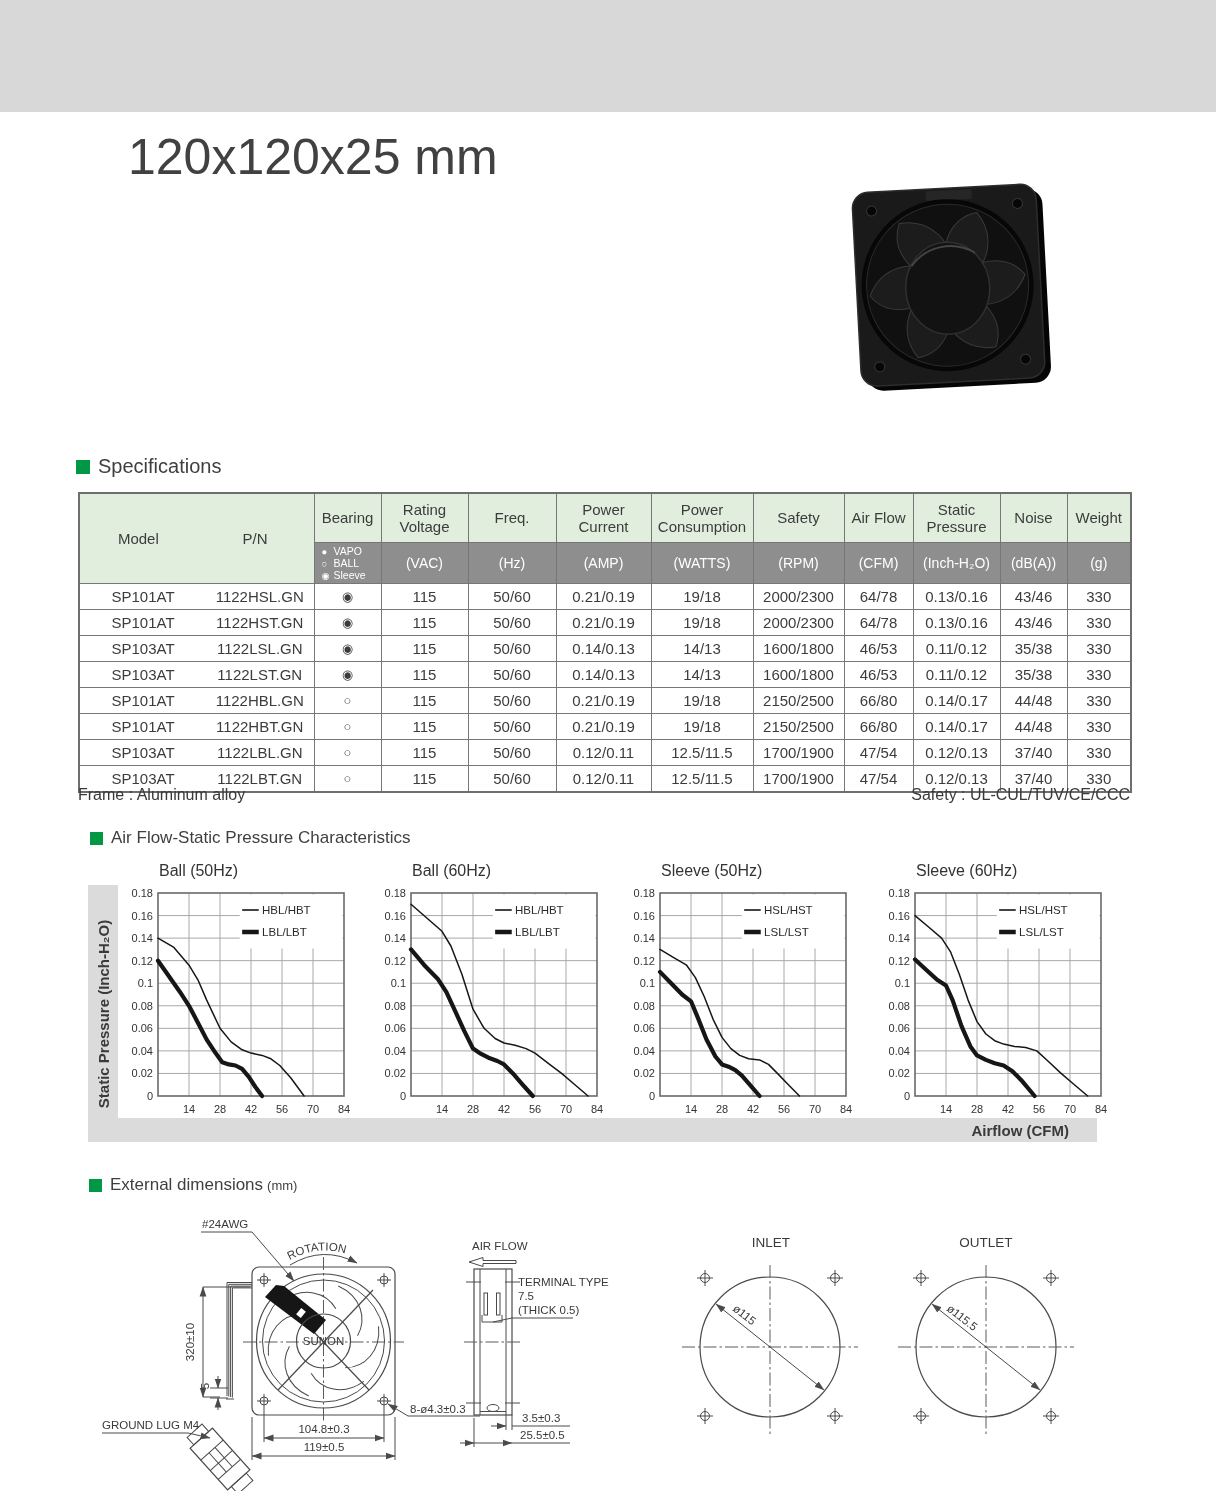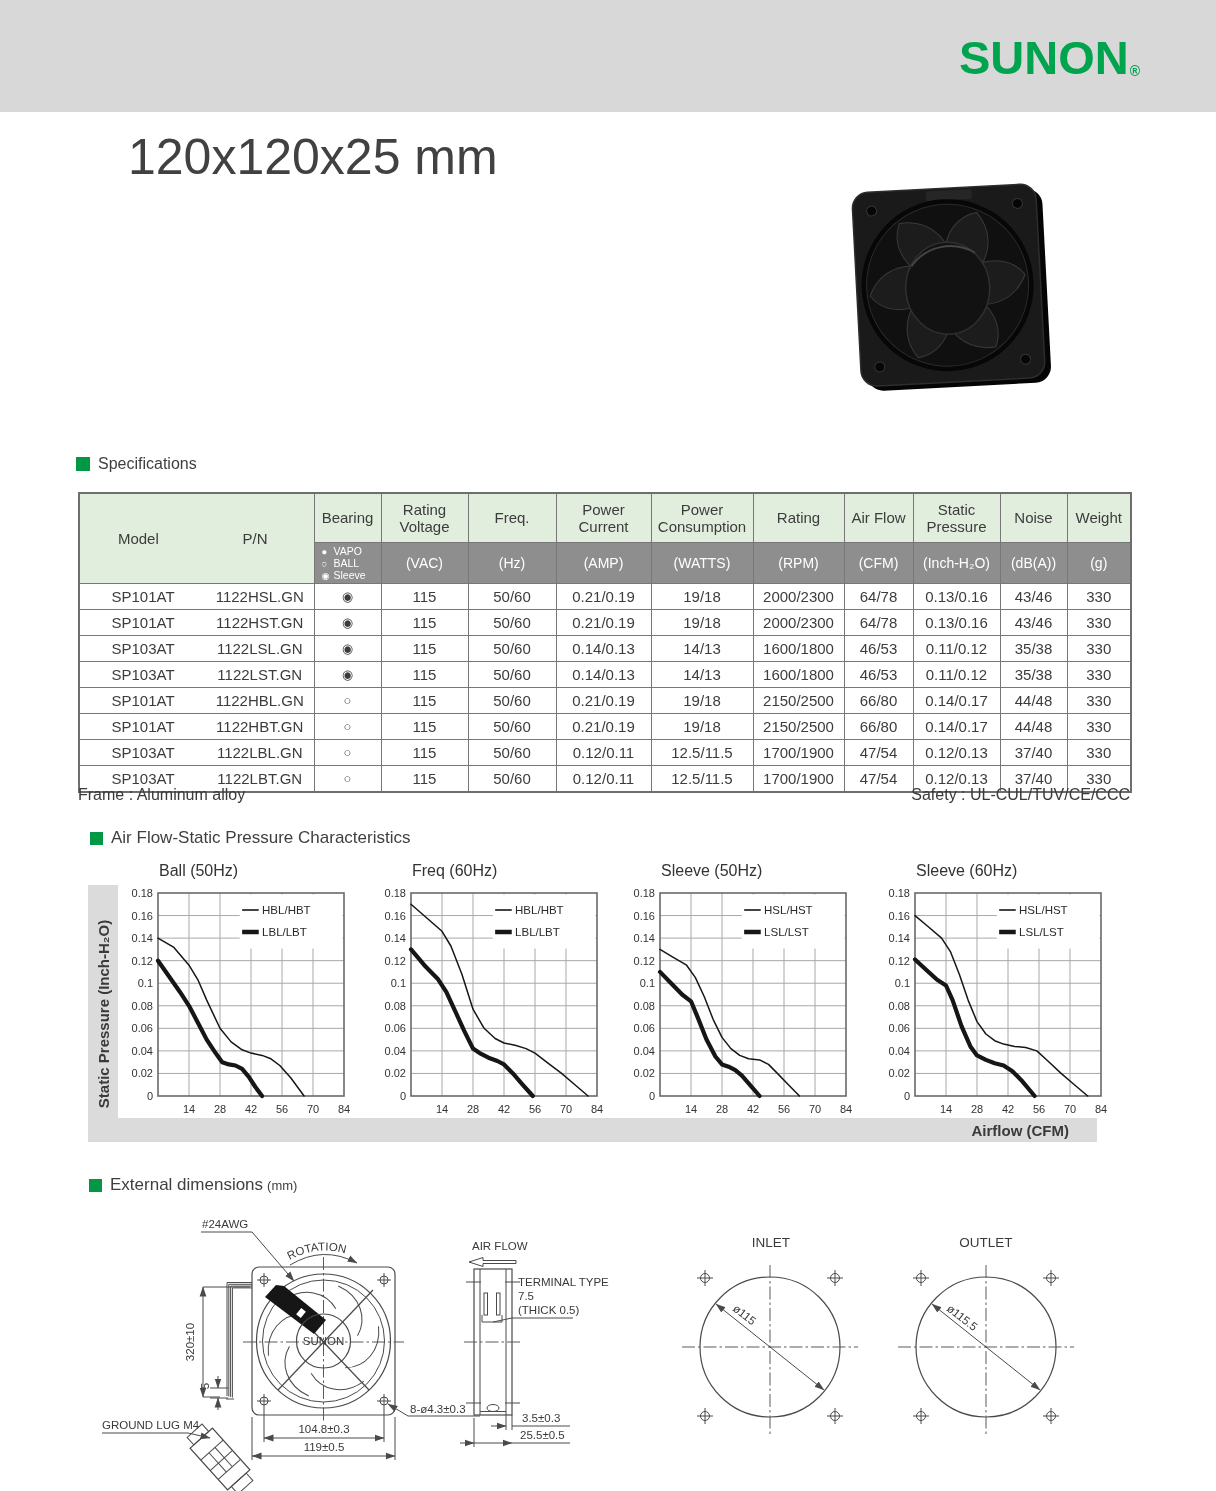--- a/index.html
+++ b/index.html
@@ -7,21 +7,21 @@
         font-family:"Liberation Sans","DejaVu Sans",sans-serif;color:#3c3c3c;overflow:hidden;margin:0 auto;}
   .top-band{position:absolute;left:0;top:0;width:1216px;height:112px;background:#d8d8d8;}
   .logo{position:absolute;right:76px;top:30px;font-size:47px;font-weight:bold;color:#00a44f;letter-spacing:0px;}
   .logo .reg{font-size:14px;font-weight:bold;vertical-align:-2px;margin-left:1px;}
   .page-title{position:absolute;left:128px;top:128px;font-size:50px;color:#414141;}
   .page-subtitle{position:absolute;left:130px;top:288px;font-size:39px;font-weight:bold;color:#b5b5b5;}
   .fan-photo{position:absolute;left:845px;top:178px;width:215px;height:235px;}
 
   .sec-head{position:absolute;display:flex;align-items:center;gap:8px;}
   .sec-square{width:14px;height:14px;background:#009845;flex:0 0 auto;}
-  .sec-label{font-size:16px;color:#3f3f3f;}
+  .sec-label{font-size:20px;color:#3f3f3f;}
   .sec-label-sm{font-size:17px;color:#3f3f3f;}
   .sec-unit{font-size:13px;color:#3f3f3f;}
 
   
   .spec-table{position:absolute;left:78px;top:492px;width:1052px;border-collapse:collapse;table-layout:fixed;}
   .spec-table th,.spec-table td{border:1px solid #777;font-weight:normal;text-align:center;padding:0;}
   .spec-table{border:2px solid #6e6e6e;}
   .spec-table thead th.top{background:#e1eedd;font-size:15px;color:#3c3c3c;height:48px;line-height:1.15;}
   .spec-table thead th.unit{background:#8e8e8e;color:#fff;font-size:14px;height:40px;}
   .spec-table thead th.modelpn{background:#e1eedd;font-size:15px;vertical-align:middle;}
@@ -54,21 +54,20 @@
   .dims-svg .dline{stroke:#4a4a4a;stroke-width:1.2;fill:none;}
   .dims-svg .thin{stroke:#4a4a4a;stroke-width:1;fill:none;}
   .dims-svg .cl{stroke:#5a5a5a;stroke-width:1;fill:none;stroke-dasharray:13 3 2.5 3;}
 </style>
 </head>
 <body>
 
 <div class="page">
 
   <div class="top-band"></div>
-  <div class="logo"><span>SUNON</span><span class="reg">®</span></div>
 
   <div class="page-title">120x120x25 mm</div>
 
   <svg class="fan-photo" viewBox="0 0 215 235">
     <defs>
       <clipPath id="fanOpen">
           <circle cx="103" cy="107" r="81"></circle>
         </clipPath>
     </defs>
     <g transform="rotate(-3,107,115)">
@@ -132,21 +131,21 @@
             <div class="modelpn-inner">
               <span>Model</span>
               <span>P/N</span>
             </div>
           </th>
           <th class="top">Bearing</th>
           <th class="top">Rating Voltage</th>
           <th class="top">Freq.</th>
           <th class="top">Power Current</th>
           <th class="top">Power Consumption</th>
-          <th class="top">Rating</th>
+          <th class="top">Safety</th>
           <th class="top">Air Flow</th>
           <th class="top">Static Pressure</th>
           <th class="top">Noise</th>
           <th class="top">Weight</th>
         </tr>
         <tr>
           <th class="unit">
             <div class="legend-cell">
               <div><span class="sym">●</span>VAPO</div>
               <div><span class="sym">○</span>BALL</div>
@@ -329,21 +328,21 @@
         <text x="35" y="8" text-anchor="end" font-size="11" fill="#333">0.18</text>
         <text x="71" y="224" text-anchor="middle" font-size="11" fill="#333">14</text>
         <text x="102" y="224" text-anchor="middle" font-size="11" fill="#333">28</text>
         <text x="133" y="224" text-anchor="middle" font-size="11" fill="#333">42</text>
         <text x="164" y="224" text-anchor="middle" font-size="11" fill="#333">56</text>
         <text x="195" y="224" text-anchor="middle" font-size="11" fill="#333">70</text>
         <text x="226" y="224" text-anchor="middle" font-size="11" fill="#333">84</text>
         <path d="M40.0,49.1 L55.5,58.1 L71.0,76.2 L79.9,90.8 L88.7,111.1 L102.0,139.3 L113.1,152.9 L124.1,160.8 L133.0,164.1 L144.1,166.4 L152.9,169.8 L161.8,176.5 L172.9,189.0 L179.5,198.0 L186.1,207.0" fill="none" stroke="#161616" stroke-width="1.5" stroke-linecap="round" stroke-linejoin="round"></path>
         <path d="M40.0,71.7 L51.1,87.5 L62.1,103.2 L71.0,116.8 L79.9,133.7 L88.7,150.6 L97.6,164.1 L104.2,173.2 L110.9,175.4 L117.5,176.5 L124.1,179.9 L130.8,187.8 L137.4,198.0 L144.1,207.0" fill="none" stroke="#161616" stroke-width="4.2" stroke-linecap="round" stroke-linejoin="round"></path>
       </svg></div>
-  <div class="chart" style="left:371px;" id="chart1"><div class="ctitle">Freq (60Hz)</div><svg viewBox="0 0 240 230" width="240" height="230">
+  <div class="chart" style="left:371px;" id="chart1"><div class="ctitle">Ball (60Hz)</div><svg viewBox="0 0 240 230" width="240" height="230">
         <line x1="71" y1="4" x2="71" y2="207" stroke="#a8a8a8" stroke-width="1"></line>
         <line x1="102" y1="4" x2="102" y2="207" stroke="#a8a8a8" stroke-width="1"></line>
         <line x1="133" y1="4" x2="133" y2="207" stroke="#a8a8a8" stroke-width="1"></line>
         <line x1="164" y1="4" x2="164" y2="207" stroke="#a8a8a8" stroke-width="1"></line>
         <line x1="195" y1="4" x2="195" y2="207" stroke="#a8a8a8" stroke-width="1"></line>
         <line x1="40" y1="184.44444444444446" x2="226" y2="184.44444444444446" stroke="#a8a8a8" stroke-width="1"></line>
         <line x1="40" y1="161.88888888888886" x2="226" y2="161.88888888888886" stroke="#a8a8a8" stroke-width="1"></line>
         <line x1="40" y1="139.33333333333331" x2="226" y2="139.33333333333331" stroke="#a8a8a8" stroke-width="1"></line>
         <line x1="40" y1="116.77777777777779" x2="226" y2="116.77777777777779" stroke="#a8a8a8" stroke-width="1"></line>
         <line x1="40" y1="94.22222222222221" x2="226" y2="94.22222222222221" stroke="#a8a8a8" stroke-width="1"></line>

